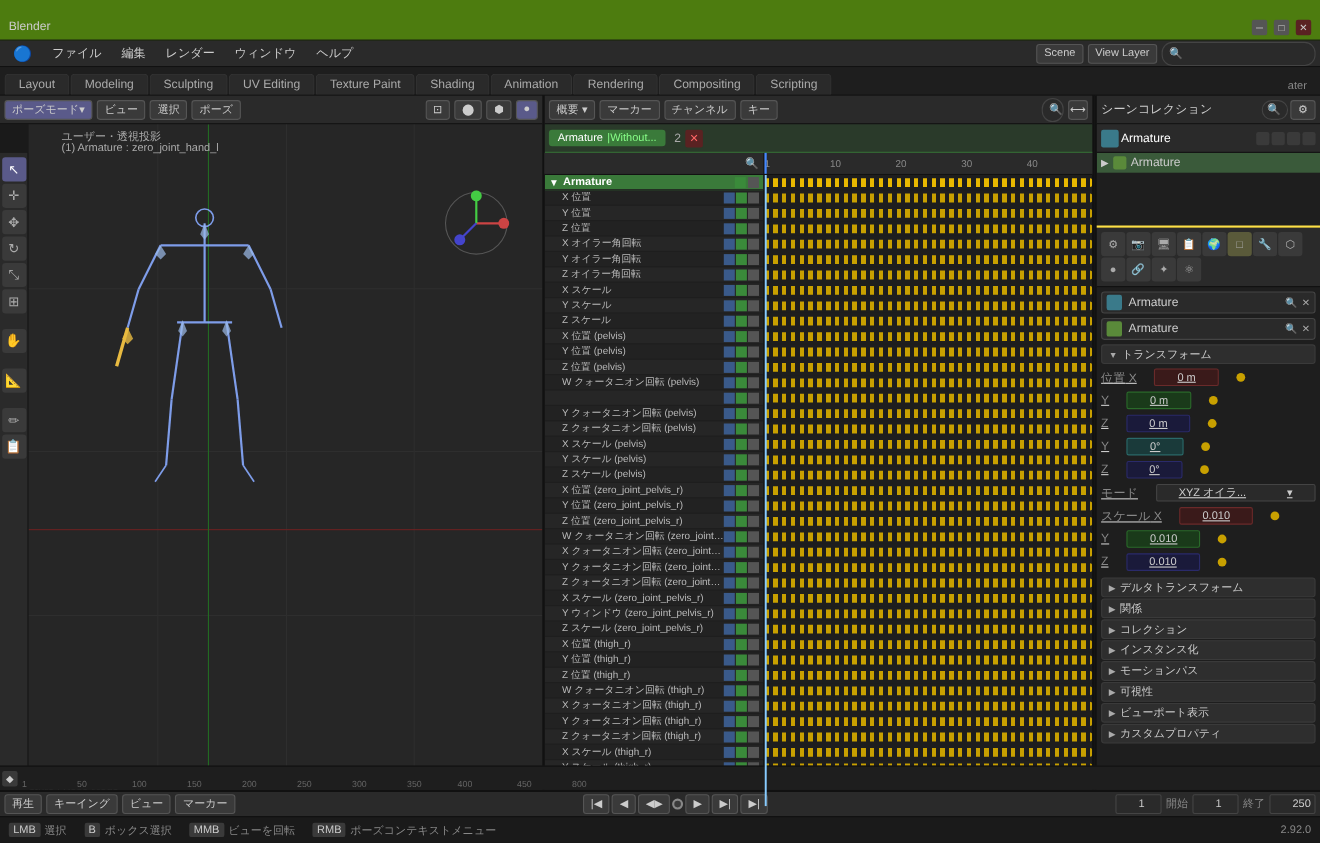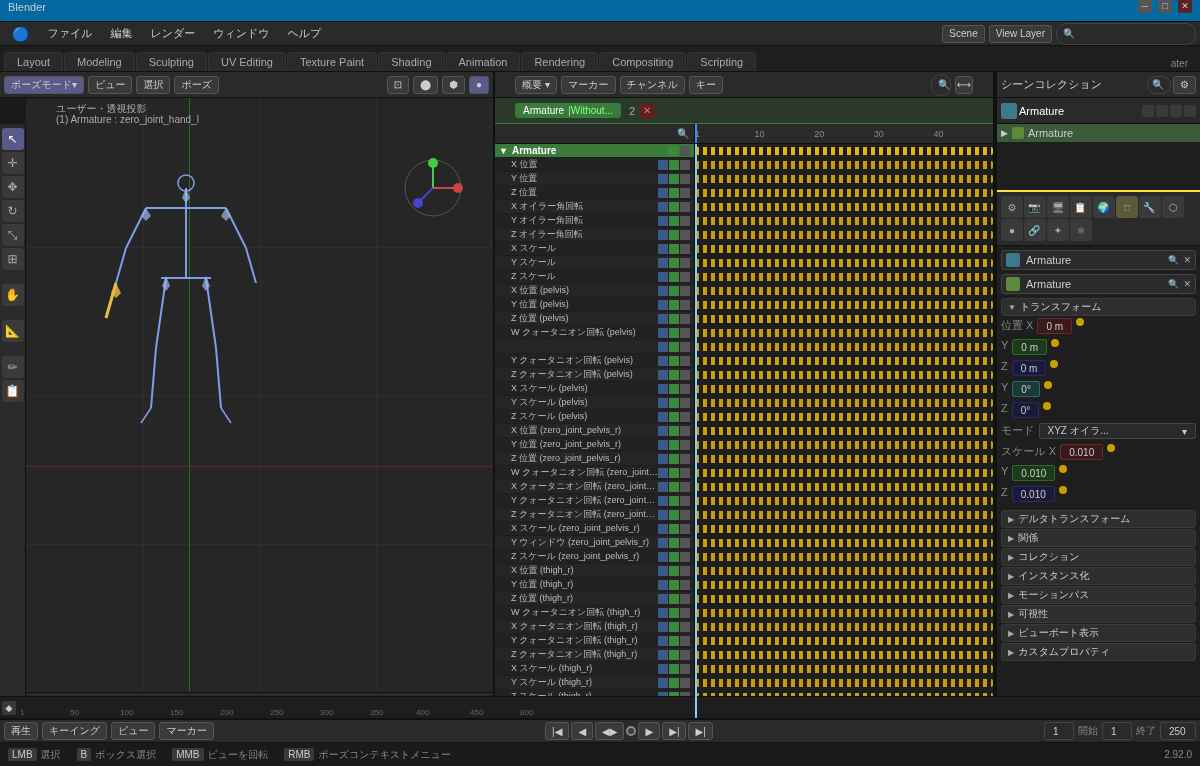--- a/index.html
+++ b/index.html
@@ -9,25 +9,25 @@
       background: #1a1a1a;
       font-family: Arial, sans-serif;
       font-size: 11px;
       color: #ccc;
       overflow: hidden;
     }
 
     
     #titlebar {
       height: 22px;
-      background: #0369a1;
-      display: flex;
-      align-items: flex-end;
+      background: #4d7c0f;
+      display: flex;
+      align-items: flex-start;
       justify-content: space-between;
-      padding: 8px 8px;
+      padding: 18px 8px;
       border-bottom: 1px solid #111;
     }
     #titlebar .controls { display: flex; gap: 6px; }
     #titlebar .controls span {
       width: 14px; height: 14px; display: inline-block;
       background: #555; border-radius: 2px; text-align: center; line-height: 14px;
       font-size: 9px; cursor: pointer;
     }
 
     
@@ -167,21 +167,21 @@
       border-right: 2px solid #111;
       display: flex;
       flex-direction: column;
     }
 
     .ds-toolbar {
       height: 26px;
       background: #2a2a2a;
       display: flex;
       align-items: center;
-      padding: 0 20px;
+      padding: 0 4px;
       gap: 4px;
       border-bottom: 1px solid #111;
       flex-shrink: 0;
     }
 
     #ds-content {
       display: flex;
       flex: 1;
       overflow: hidden;
     }
@@ -282,23 +282,25 @@
       flex: 1;
       overflow-y: auto;
       padding: 4px;
     }
     #prop-content::-webkit-scrollbar { width: 6px; }
     #prop-content::-webkit-scrollbar-track { background: #1a1a1a; }
     #prop-content::-webkit-scrollbar-thumb { background: #444; }
 
     .prop-row {
       display: flex;
+      align-items: center;
       height: 20px;
       margin-bottom: 1px;
-      gap: 4px;
+      gap: 16px;
+      text-decoration: underline;
     }
 
     .prop-name-box {
       height: 20px;
       background: #2a2a2a;
       border: 1px solid #444;
       border-radius: 3px;
       display: flex;
       align-items: center;
       padding: 0 4px;
@@ -470,21 +472,21 @@
       cursor: pointer;
     }
     .tf-label { color: #888; text-align: right; }
     .tf-field {
       height: 16px;
       background: #2a2a2a;
       border: 1px solid #444;
       border-radius: 2px;
       display: flex;
       align-items: center;
-      padding: 0 8px;
+      padding: 0 20px;
       color: #ccc;
       font-size: 10px;
     }
     .tf-field.x { background: #3a1a1a; border-color: #6a2a2a; }
     .tf-field.y { background: #1a3a1a; border-color: #2a6a2a; }
     .tf-field.z { background: #1a1a3a; border-color: #2a2a6a; }
     .tf-dot {
       width: 8px;
       height: 8px;
       border-radius: 50%;

